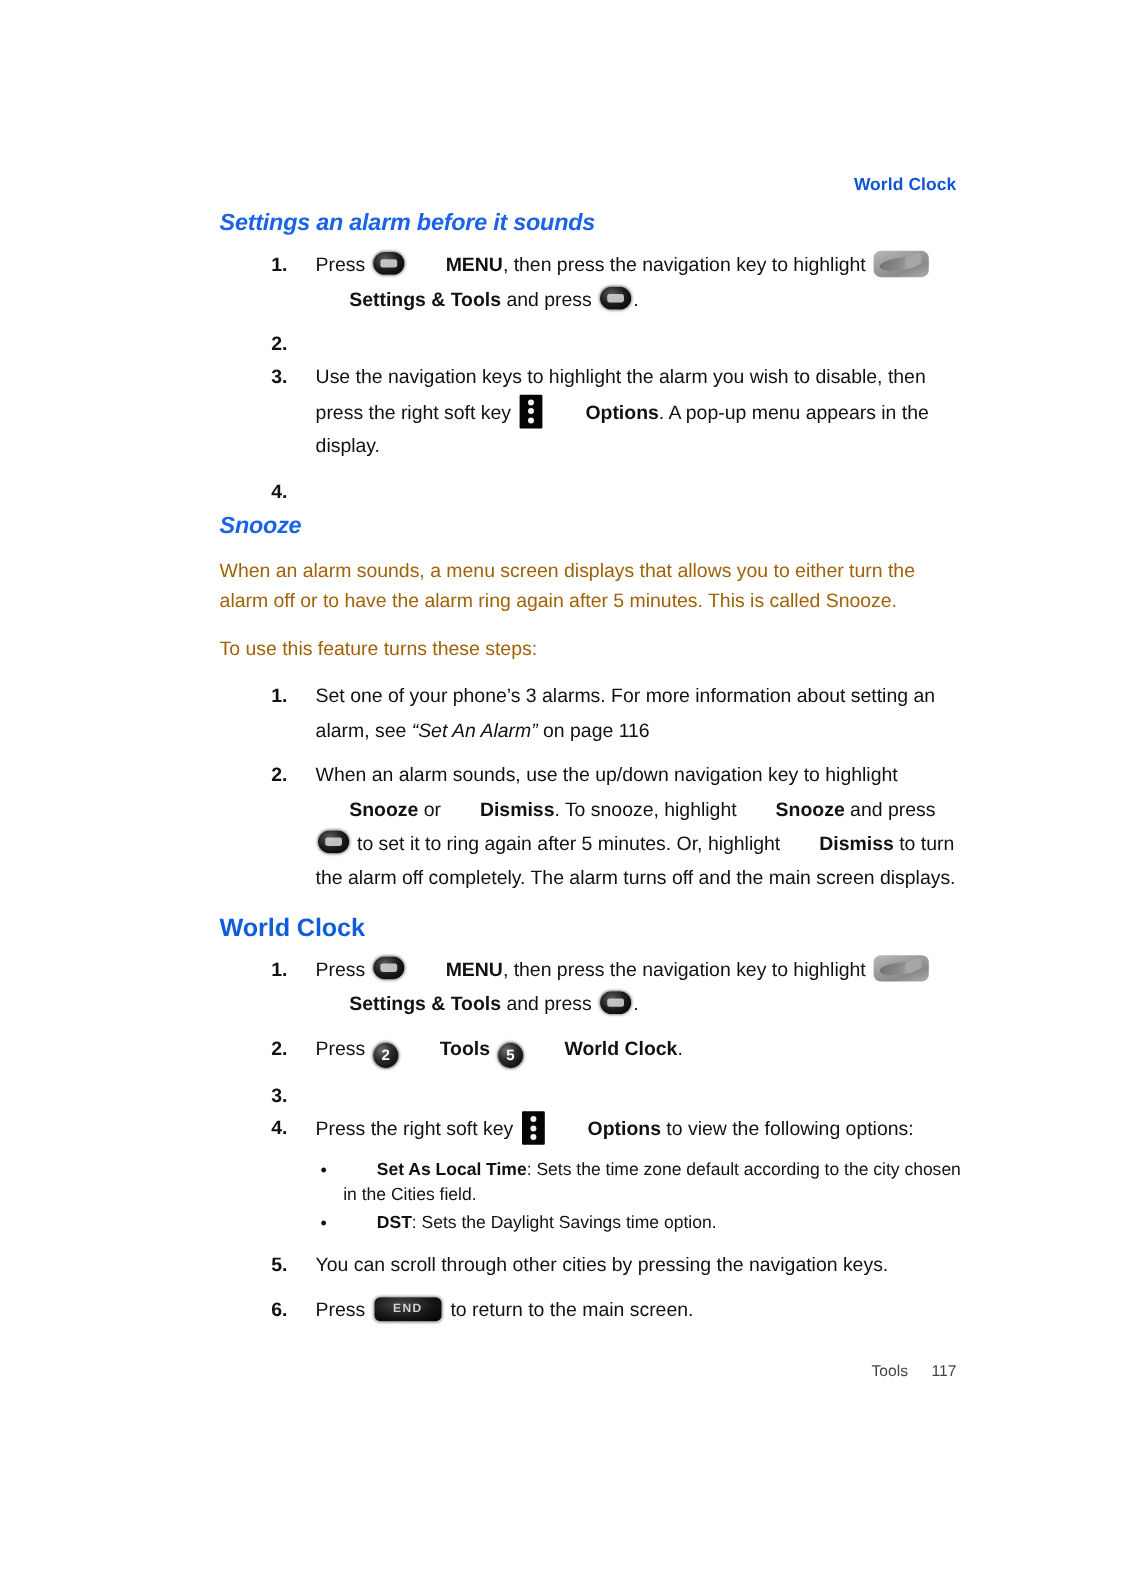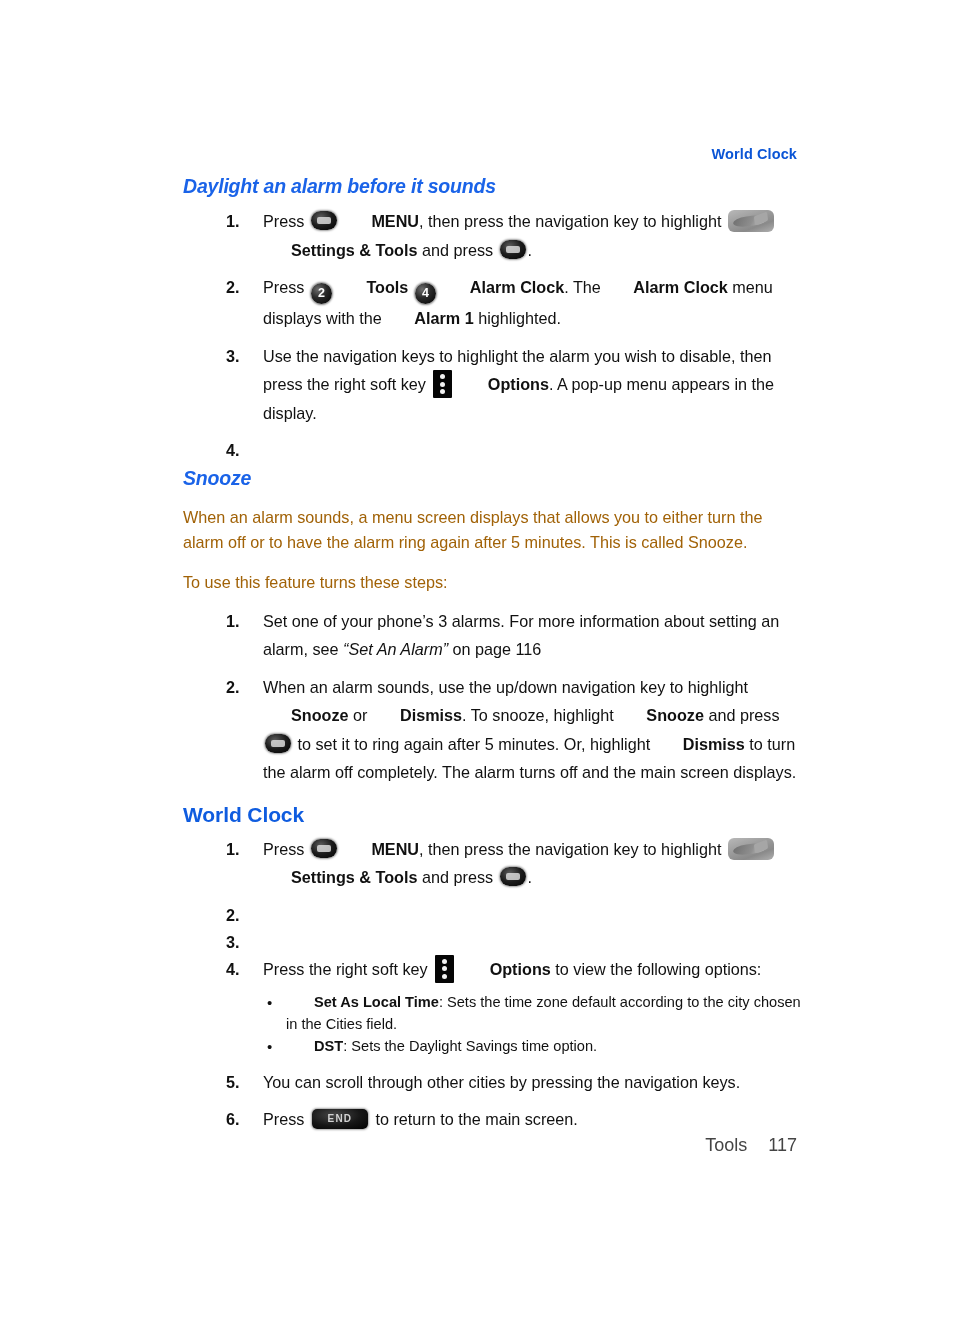--- a/index.html
+++ b/index.html
@@ -240,44 +240,43 @@
     font-family: "Liberation Sans", sans-serif;
   }
 
   
   .footer {
     position: absolute;
     left: 183px;
     top: 1135px;
     width: 614px;
     text-align: right;
-    font-size: 18px;
+    font-size: 13px;
     color: #444444;
   }
   .footer .page-num { margin-left: 16px; }
 </style>
 </head>
 <body>
 
 <div class="page">
 
   <div class="running-header">World Clock</div>
 
   <div class="content">
 
-    <h2 class="sec-head">Daylight an alarm before it sounds</h2>
+    <h2 class="sec-head">Settings an alarm before it sounds</h2>
 
     <ol class="steps">
         <li>
           <span class="num">1.</span>
           <span class="li-text">Press <span class="icn key-ok"></span><b> MENU</b>, then press the navigation key to highlight <span class="icn key-menu-thumb"></span><br><b>Settings &amp; Tools</b> and press <span class="icn key-ok"></span>.</span>
         </li>
         <li>
           <span class="num">2.</span>
-          <span class="li-text">Press <span class="icn key-num">2</span><b> Tools </b><span class="icn key-num">4</span><b> Alarm Clock</b>. The <b>Alarm Clock</b> menu displays with the <b>Alarm 1</b> highlighted.</span>
         </li>
         <li>
           <span class="num">3.</span>
           <span class="li-text">Use the navigation keys to highlight the alarm you wish to disable, then press the right soft key <span class="icn key-soft"><span class="dot d1"></span><span class="dot d2"></span><span class="dot d3"></span></span><b> Options</b>. A pop-up menu appears in the display.</span>
         </li>
         <li>
           <span class="num">4.</span>
         </li>
       </ol>
 
@@ -301,20 +300,21 @@
     <h1 class="major-head">World Clock</h1>
 
 
     <ol class="steps">
         <li>
           <span class="num">1.</span>
           <span class="li-text">Press <span class="icn key-ok"></span><b> MENU</b>, then press the navigation key to highlight <span class="icn key-menu-thumb"></span><br><b>Settings &amp; Tools</b> and press <span class="icn key-ok"></span>.</span>
         </li>
         <li>
           <span class="num">2.</span>
+          <span class="li-text">Press <span class="icn key-num">2</span><b> Tools </b><span class="icn key-num">5</span><b> World Clock</b>.</span>
         </li>
         <li>
           <span class="num">3.</span>
         </li>
         <li>
           <span class="num">4.</span>
           <span class="li-text">Press the right soft key <span class="icn key-soft"><span class="dot d1"></span><span class="dot d2"></span><span class="dot d3"></span></span><b> Options</b> to view the following options:</span>
         </li>
       </ol>
 

